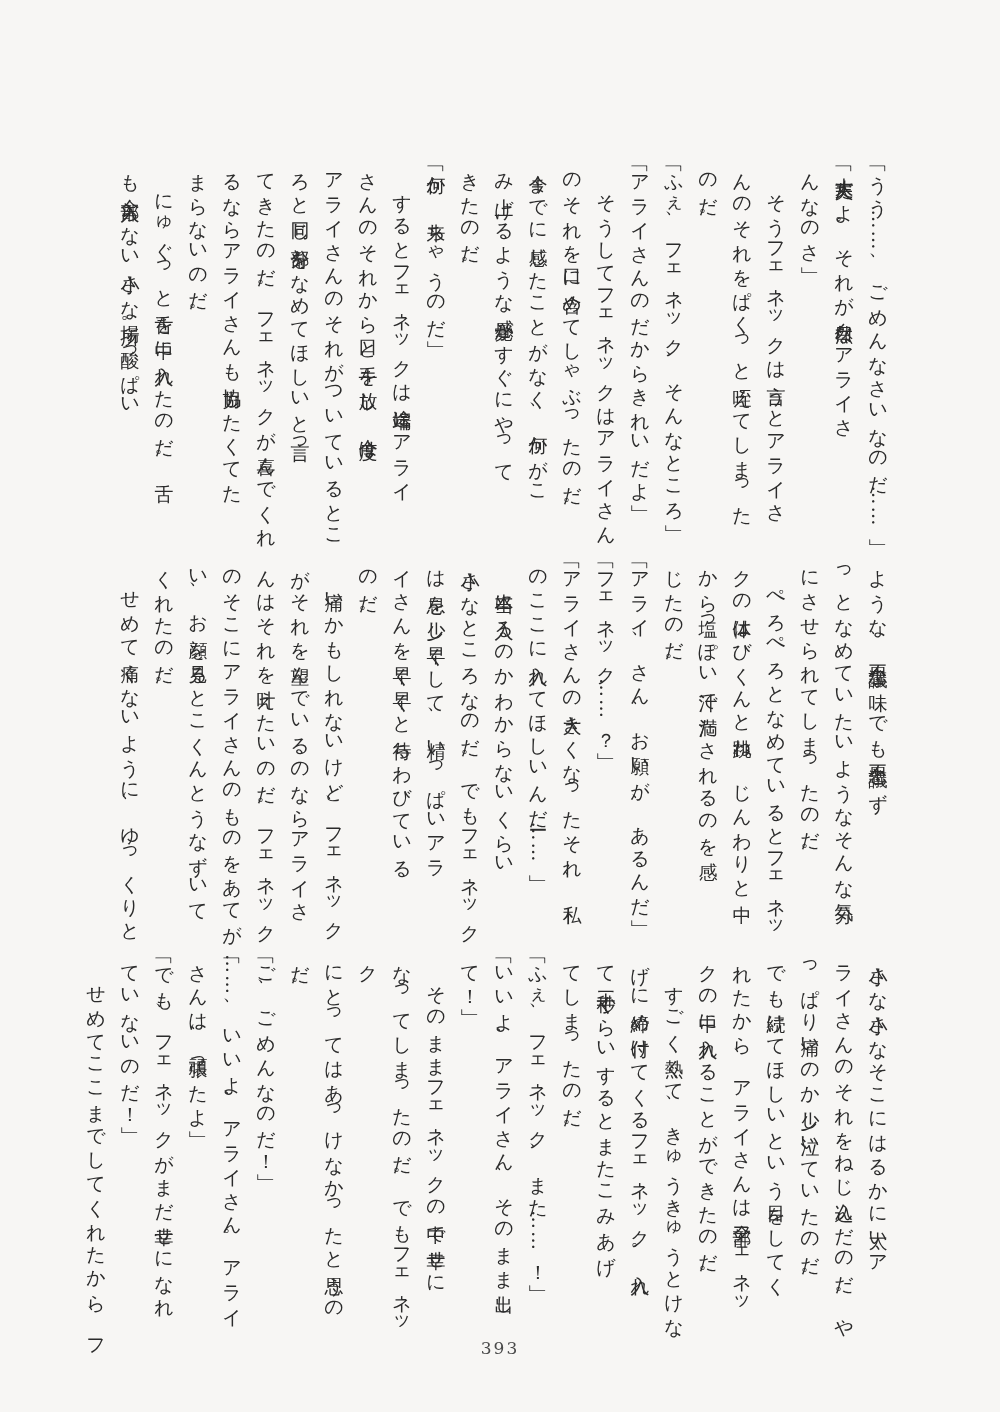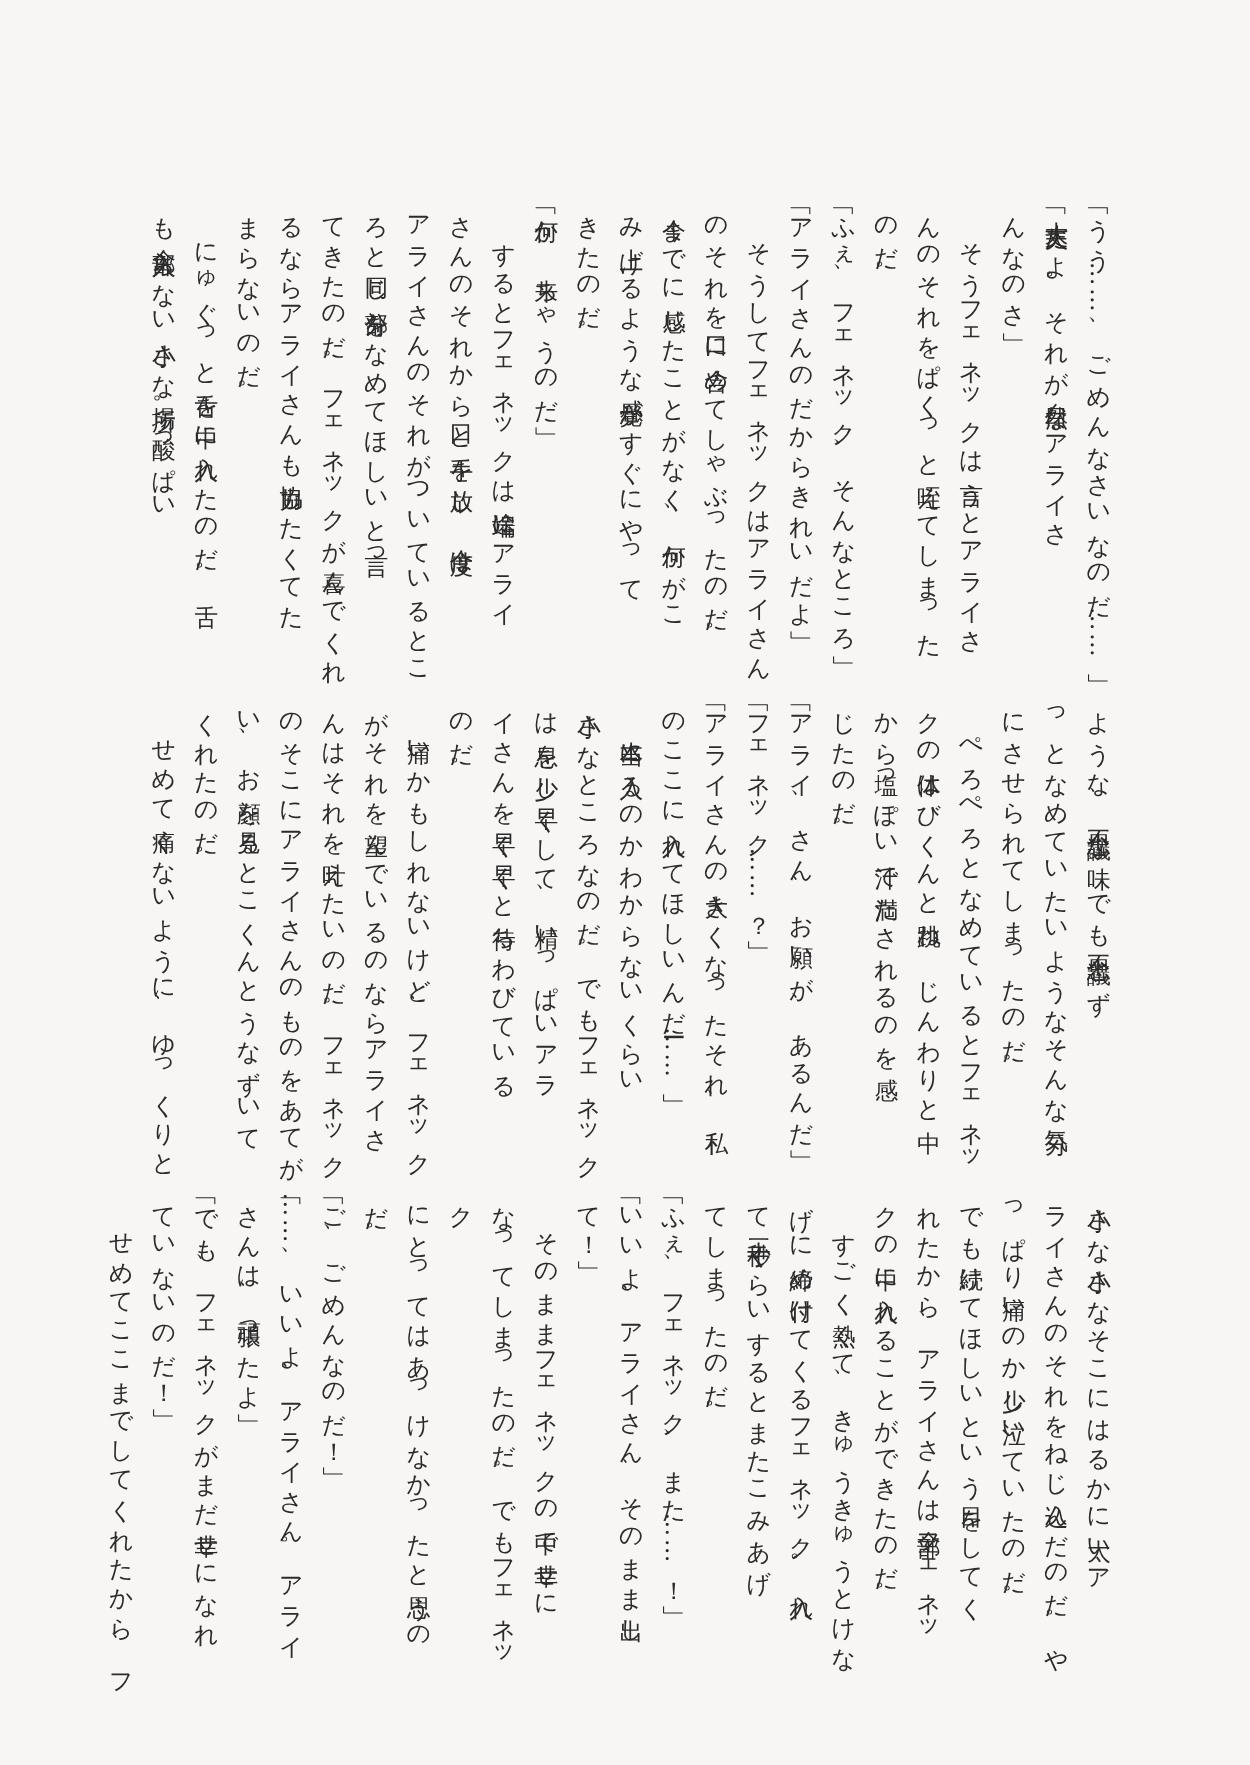--- a/index.html
+++ b/index.html
@@ -123,14 +123,15 @@
     <div class="col">にとってはあっけなかったと思うの</div>
     <div class="col">だ。</div>
     <div class="col">「ご、ごめんなのだ！」</div>
     <div class="col">「……、いいよ、アライさん。アライ</div>
     <div class="col">さんは、頑張ったよ」</div>
     <div class="col">「でも、フェネックがまだ幸せになれ</div>
     <div class="col">ていないのだ！」</div>
     <div class="col indent">せめてここまでしてくれたから、フ</div>
   </div>
 
+  <div class="page-number">393</div>
 
 </div>
 
 </body></html>

